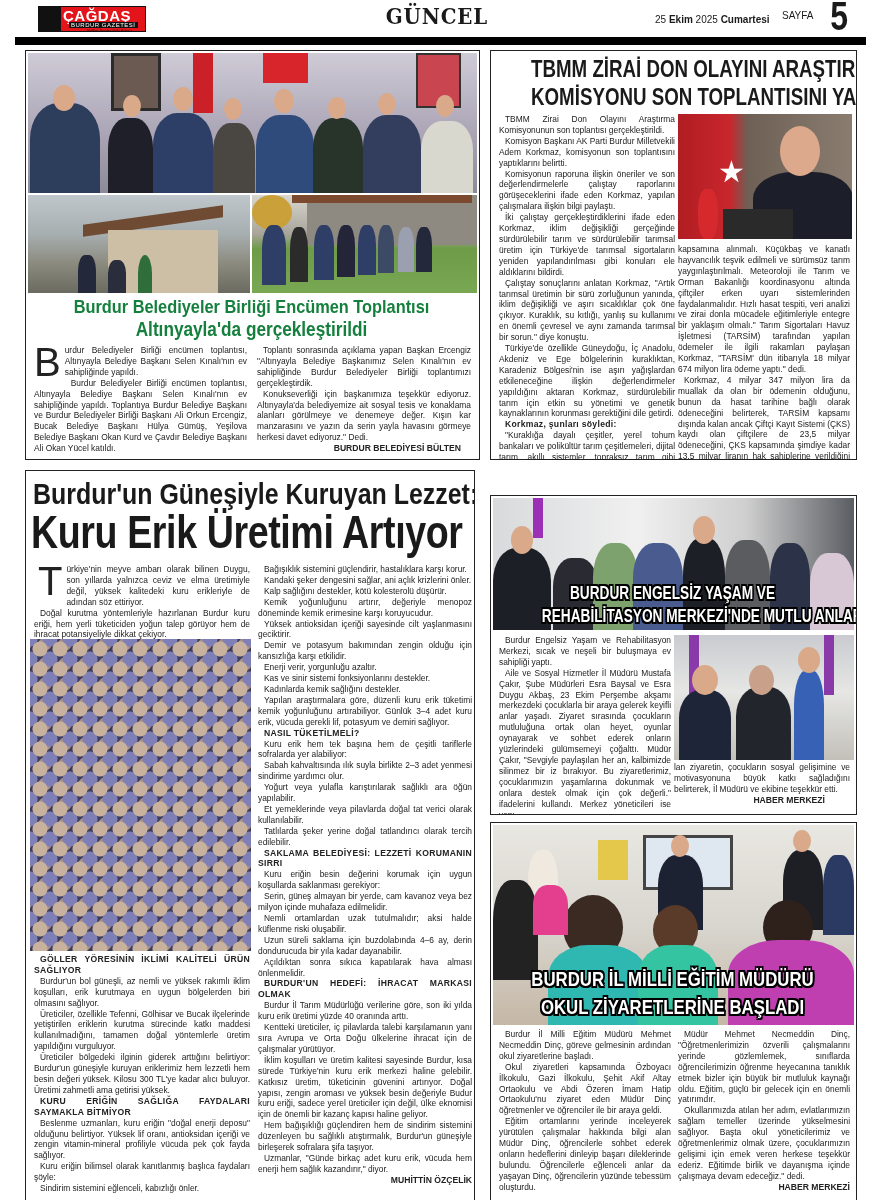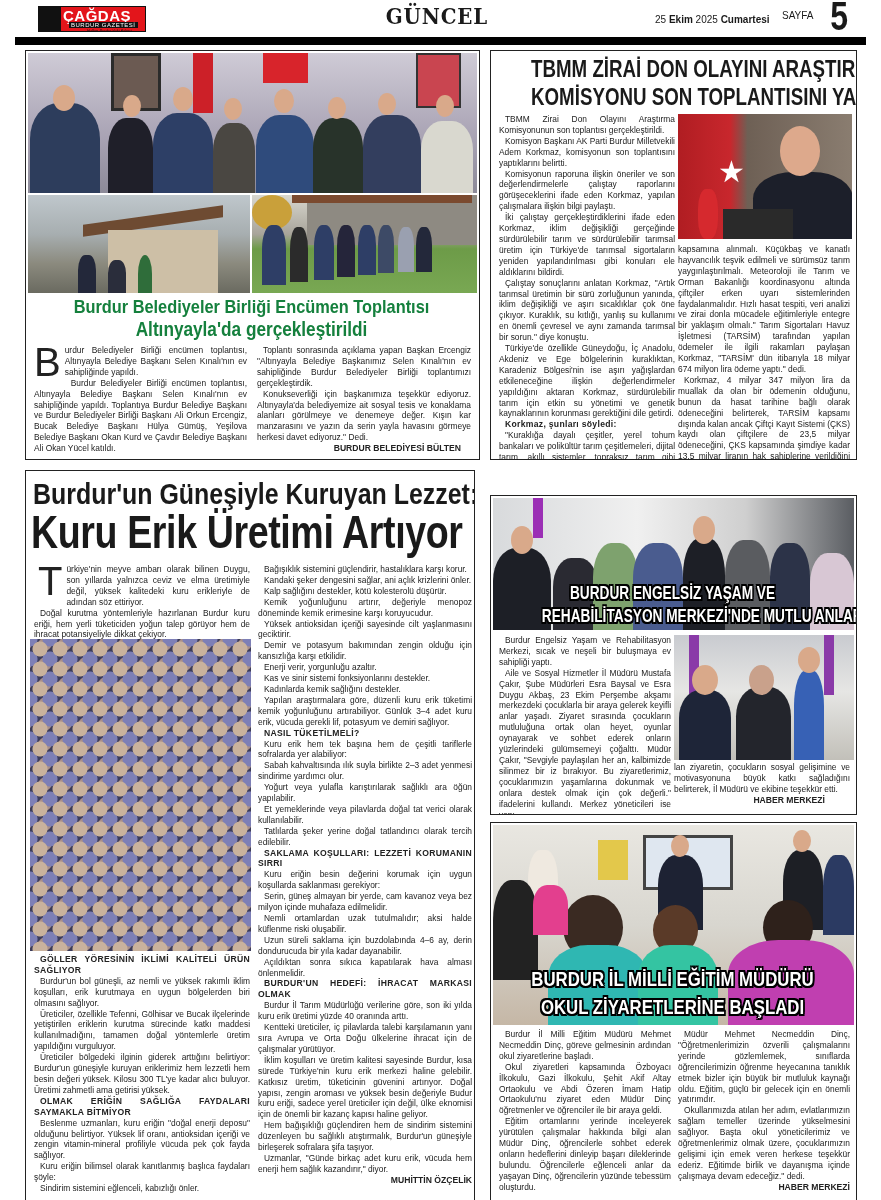--- a/index.html
+++ b/index.html
@@ -152,21 +152,21 @@
   <div class="ph" style="left:4px;top:168px;width:221px;height:312px;background:
     radial-gradient(circle at 10px 10px,#c9b29d 7px,transparent 8px) 0 0/20px 20px,
     radial-gradient(circle at 10px 10px,#7d7fb6 7px,transparent 8px) 10px 10px/20px 20px,
     radial-gradient(circle at 10px 10px,#a98f8a 6px,transparent 7px) 5px 15px/20px 20px,
     #3b3b5a;"></div>
   <div class="txt" style="left:8px;top:483px;width:216px;">
     <h4>GÖLLER YÖRESİNİN İKLİMİ KALİTELİ ÜRÜN SAĞLIYOR</h4>
     <p>Burdur'un bol güneşli, az nemli ve yüksek rakımlı iklim koşulları, erik kurutmaya en uygun bölgelerden biri olmasını sağlıyor.</p>
     <p>Üreticiler, özellikle Tefenni, Gölhisar ve Bucak ilçelerinde yetiştirilen eriklerin kurutma sürecinde katkı maddesi kullanılmadığını, tamamen doğal yöntemlerle üretim yapıldığını vurguluyor.</p>
     <p>Üreticiler bölgedeki ilginin giderek arttığını belirtiyor: Burdur'un güneşiyle kuruyan eriklerimiz hem lezzetli hem besin değeri yüksek. Kilosu 300 TL'ye kadar alıcı buluyor. Üretimi zahmetli ama getirisi yüksek.</p>
-    <h4>OLMAK ERİĞİN SAĞLIĞA FAYDALARI SAYMAKLA BİTMİYOR</h4>
+    <h4>KURU ERİĞİN SAĞLIĞA FAYDALARI SAYMAKLA BİTMİYOR</h4>
     <p>Beslenme uzmanları, kuru eriğin "doğal enerji deposu" olduğunu belirtiyor. Yüksek lif oranı, antioksidan içeriği ve zengin vitamin-mineral profiliyle vücuda pek çok fayda sağlıyor.</p>
     <p>Kuru eriğin bilimsel olarak kanıtlanmış başlıca faydaları şöyle:</p>
     <p>Sindirim sistemini eğlenceli, kabızlığı önler.</p>
   </div>
   <div class="txt" style="left:232px;top:93px;width:214px;">
     <p>Bağışıklık sistemini güçlendirir, hastalıklara karşı korur.</p>
     <p>Kandaki şeker dengesini sağlar, ani açlık krizlerini önler.</p>
     <p>Kalp sağlığını destekler, kötü kolesterolü düşürür.</p>
     <p>Kemik yoğunluğunu artırır, değeriyle menopoz döneminde kemik erimesine karşı koruyucudur.</p>
     <p>Yüksek antioksidan içeriği sayesinde cilt yaşlanmasını geciktirir.</p>
@@ -174,21 +174,21 @@
     <p>Enerji verir, yorgunluğu azaltır.</p>
     <p>Kas ve sinir sistemi fonksiyonlarını destekler.</p>
     <p>Kadınlarda kemik sağlığını destekler.</p>
     <p>Yapılan araştırmalara göre, düzenli kuru erik tüketimi kemik yoğunluğunu artırabiliyor. Günlük 3–4 adet kuru erik, vücuda gerekli lif, potasyum ve demiri sağlıyor.</p>
     <h4>NASIL TÜKETİLMELİ?</h4>
     <p>Kuru erik hem tek başına hem de çeşitli tariflerle sofralarda yer alabiliyor:</p>
     <p>Sabah kahvaltısında ılık suyla birlikte 2–3 adet yenmesi sindirime yardımcı olur.</p>
     <p>Yoğurt veya yulafla karıştırılarak sağlıklı ara öğün yapılabilir.</p>
     <p>Et yemeklerinde veya pilavlarda doğal tat verici olarak kullanılabilir.</p>
     <p>Tatlılarda şeker yerine doğal tatlandırıcı olarak tercih edilebilir.</p>
-    <h4>SAKLAMA KOŞULLARI: LEZZETİ KORUMANIN SIRRI</h4>
+    <h4>SAKLAMA BELEDİYESİ: LEZZETİ KORUMANIN SIRRI</h4>
     <p>Kuru eriğin besin değerini korumak için uygun koşullarda saklanması gerekiyor:</p>
     <p>Serin, güneş almayan bir yerde, cam kavanoz veya bez milyon içinde muhafaza edilmelidir.</p>
     <p>Nemli ortamlardan uzak tutulmalıdır; aksi halde küflenme riski oluşabilir.</p>
     <p>Uzun süreli saklama için buzdolabında 4–6 ay, derin dondurucuda bir yıla kadar dayanabilir.</p>
     <p>Açıldıktan sonra sıkıca kapatılarak hava alması önlenmelidir.</p>
     <h4>BURDUR'UN HEDEFİ: İHRACAT MARKASI OLMAK</h4>
     <p>Burdur İl Tarım Müdürlüğü verilerine göre, son iki yılda kuru erik üretimi yüzde 40 oranında arttı.</p>
     <p>Kentteki üreticiler, iç pilavlarda talebi karşılamanın yanı sıra Avrupa ve Orta Doğu ülkelerine ihracat için de çalışmalar yürütüyor.</p>
     <p>İklim koşulları ve üretim kalitesi sayesinde Burdur, kısa sürede Türkiye'nin kuru erik merkezi haline gelebilir. Katkısız üretim, tüketicinin güvenini artırıyor. Doğal yapısı, zengin aroması ve yüksek besin değeriyle Budur kuru eriği, sadece yerel üreticiler için değil, ülke eknomisi için de önemli bir kazanç kapısı haline geliyor.</p>
     <p>Hem bağışıklığı güçlendiren hem de sindirim sistemini düzenleyen bu sağlıklı atıştırmalık, Burdur'un güneşiyle birleşerek sofralara şifa taşıyor.</p>

